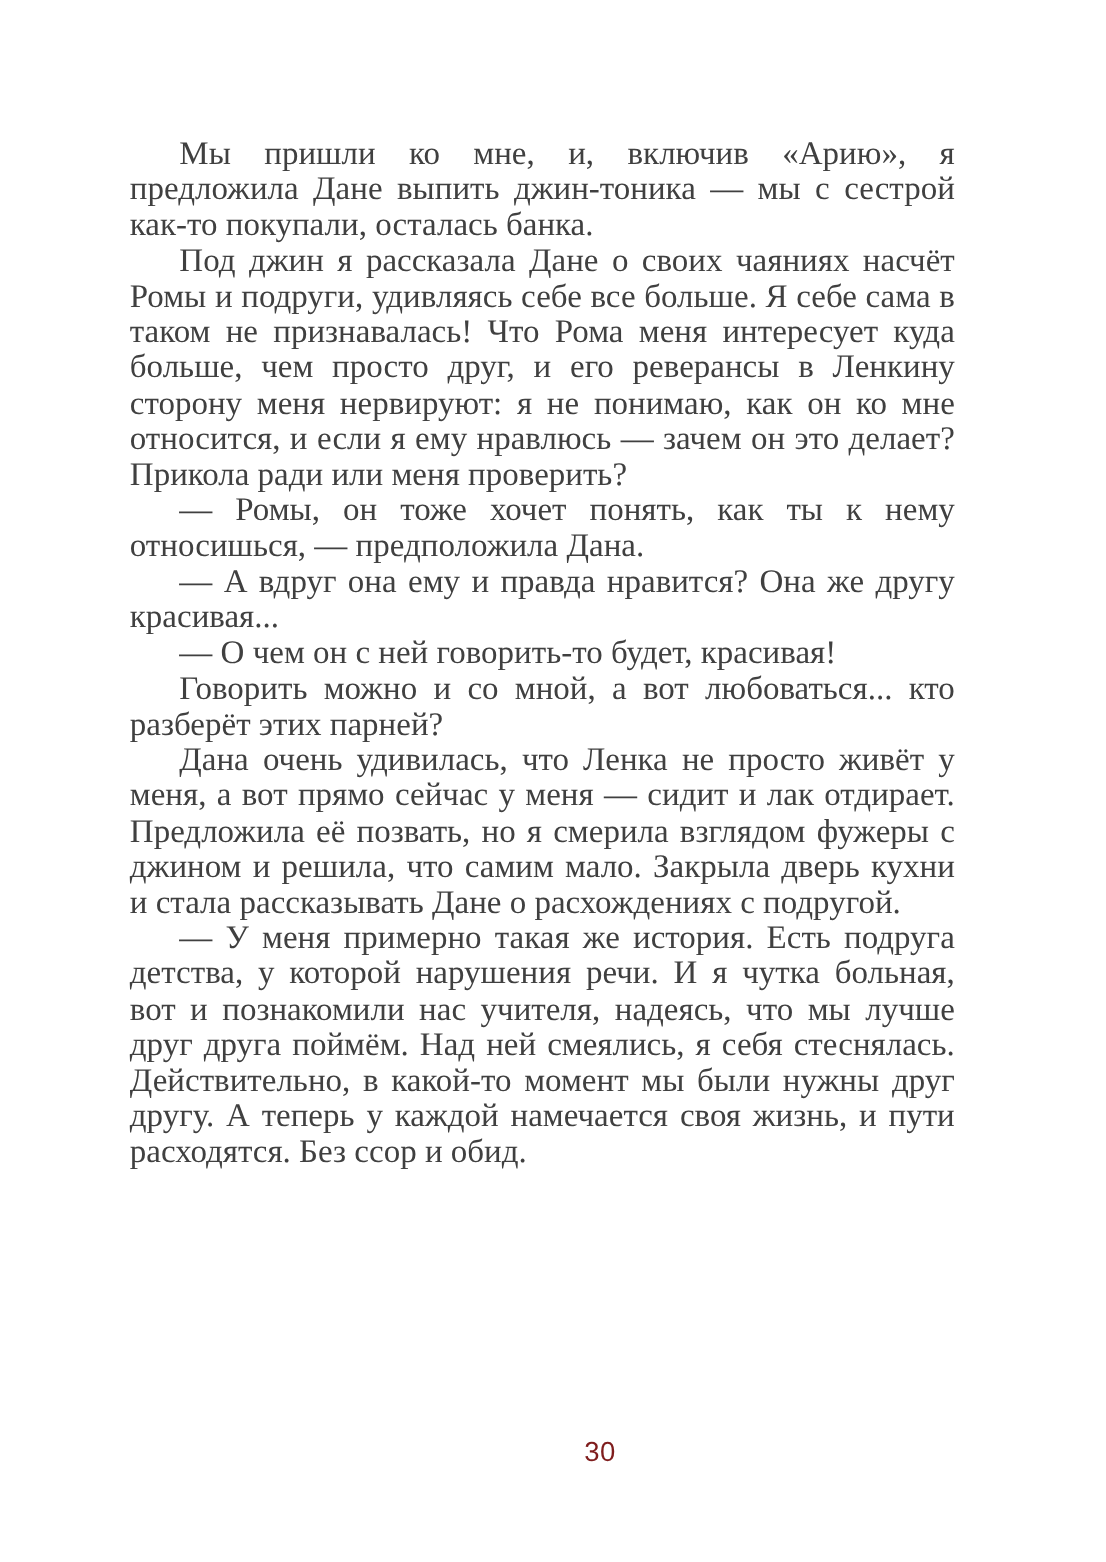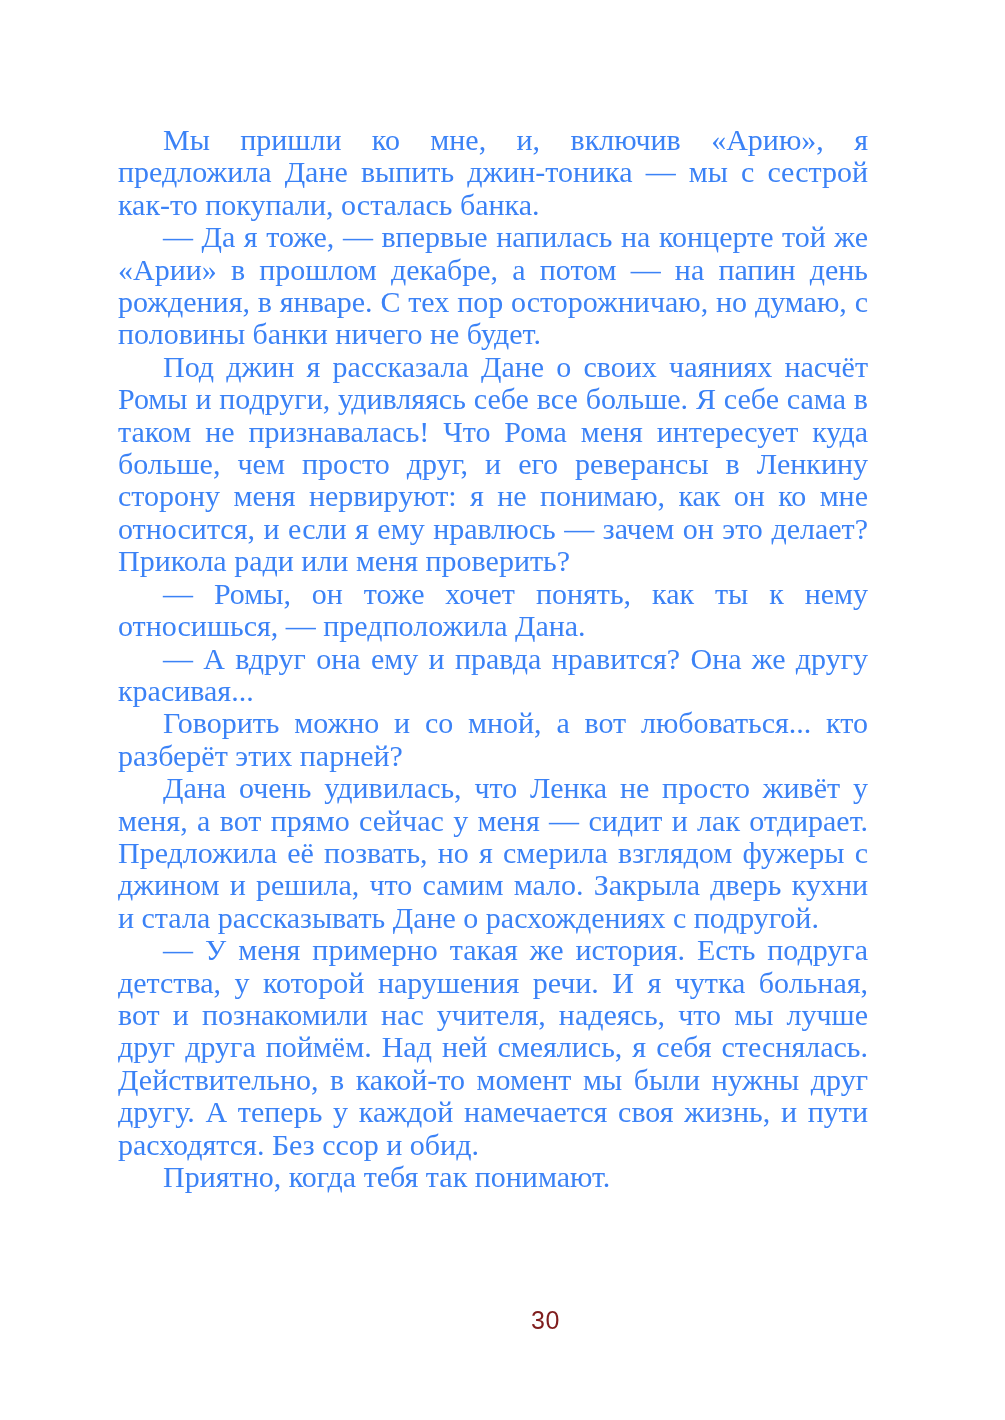--- a/index.html
+++ b/index.html
@@ -15,21 +15,21 @@
     overflow: hidden;
   }
   .text-block {
     position: absolute;
     left: 118px;
     top: 124px;
     width: 750px;
     font-family: "Liberation Serif", "DejaVu Serif", serif;
     font-size: 30px;
     line-height: 32.4px;
-    color: #3b82f6;
+    color: #404040;
     text-align: justify;
     -webkit-hyphens: auto;
     hyphens: auto;
   }
   .text-block p {
     margin: 0;
     padding: 0;
     text-indent: 45px;
   }
   .page-number {
@@ -44,23 +44,22 @@
     letter-spacing: 0.5px;
     padding-left: 43px;
   }
 </style>
 </head>
 <body>
 
 <div class="book-page">
   <div class="text-block">
       <p>Мы пришли ко мне, и, включив «Арию», я предложила Дане выпить джин-тоника — мы с сестрой как-то покупали, осталась банка.</p>
-      <p>— Да я тоже, — впервые напилась на концерте той же «Арии» в прошлом декабре, а потом — на папин день рождения, в январе. С тех пор осторожничаю, но думаю, с половины банки ничего не будет.</p>
       <p>Под джин я рассказала Дане о своих чаяниях насчёт Ромы и подруги, удивляясь себе все больше. Я себе сама в таком не признавалась! Что Рома меня интересует куда больше, чем просто друг, и его реверансы в Ленкину сторону меня нервируют: я не понимаю, как он ко мне относится, и если я ему нравлюсь — зачем он это делает? Прикола ради или меня проверить?</p>
       <p>— Ромы, он тоже хочет понять, как ты к нему относишься, — предположила Дана.</p>
       <p>— А вдруг она ему и правда нравится? Она же другу красивая...</p>
+      <p>— О чем он с ней говорить-то будет, красивая!</p>
       <p>Говорить можно и со мной, а вот любоваться... кто разберёт этих парней?</p>
       <p>Дана очень удивилась, что Ленка не просто живёт у меня, а вот прямо сейчас у меня — сидит и лак отдирает. Предложила её позвать, но я смерила взглядом фужеры с джином и решила, что самим мало. Закрыла дверь кухни и стала рассказывать Дане о расхождениях с подругой.</p>
       <p>— У меня примерно такая же история. Есть подруга детства, у которой нарушения речи. И я чутка больная, вот и познакомили нас учителя, надеясь, что мы лучше друг друга поймём. Над ней смеялись, я себя стеснялась. Действительно, в какой-то момент мы были нужны друг другу. А теперь у каждой намечается своя жизнь, и пути расходятся. Без ссор и обид.</p>
-      <p>Приятно, когда тебя так понимают.</p>
     </div>
   <div class="page-number">30</div>
 </div>
 
 </body></html>

